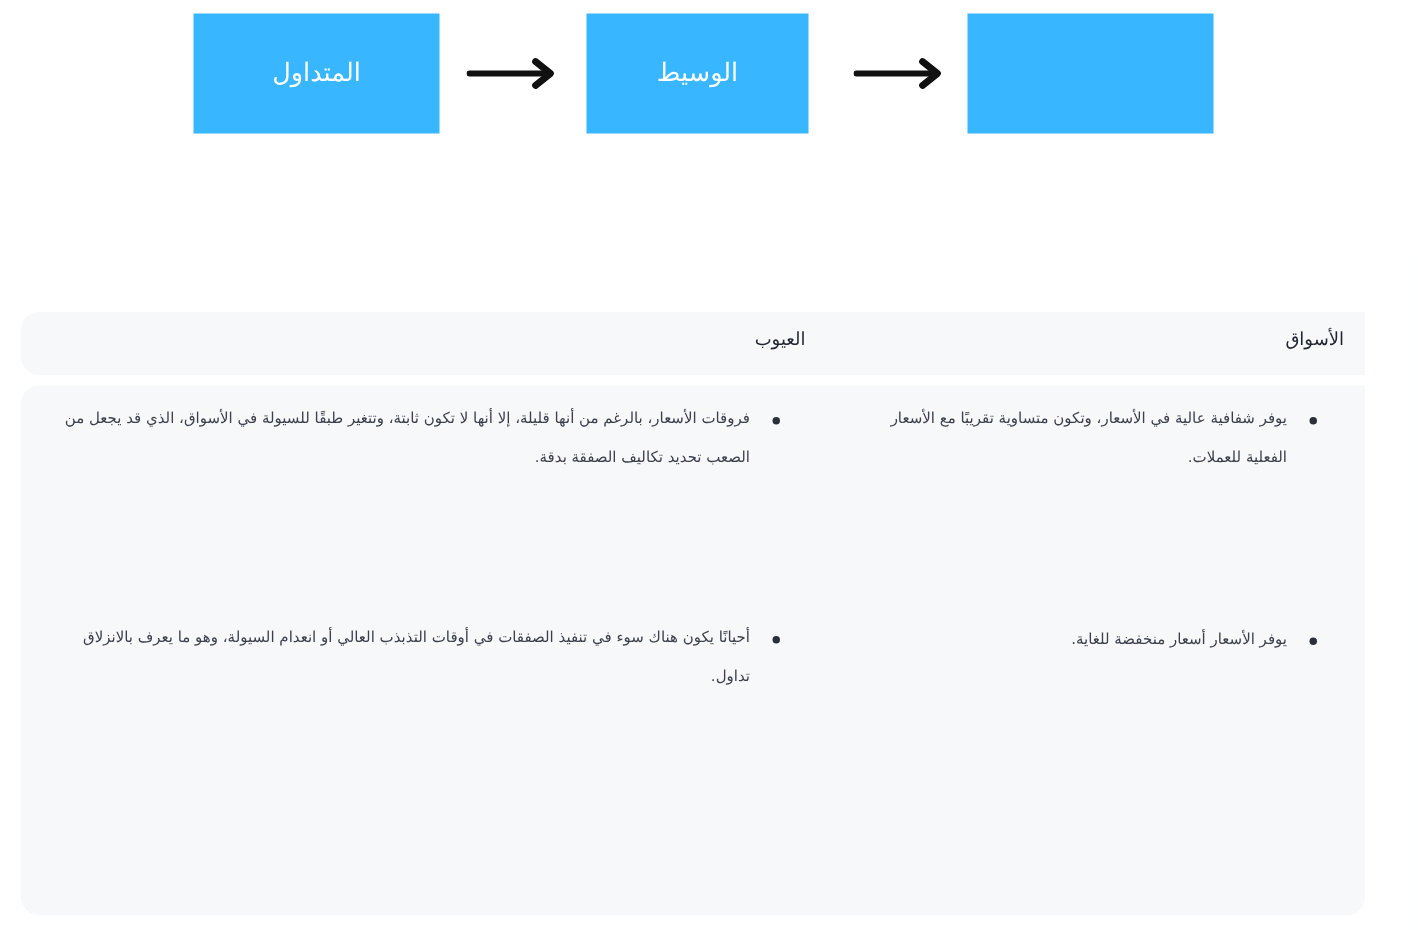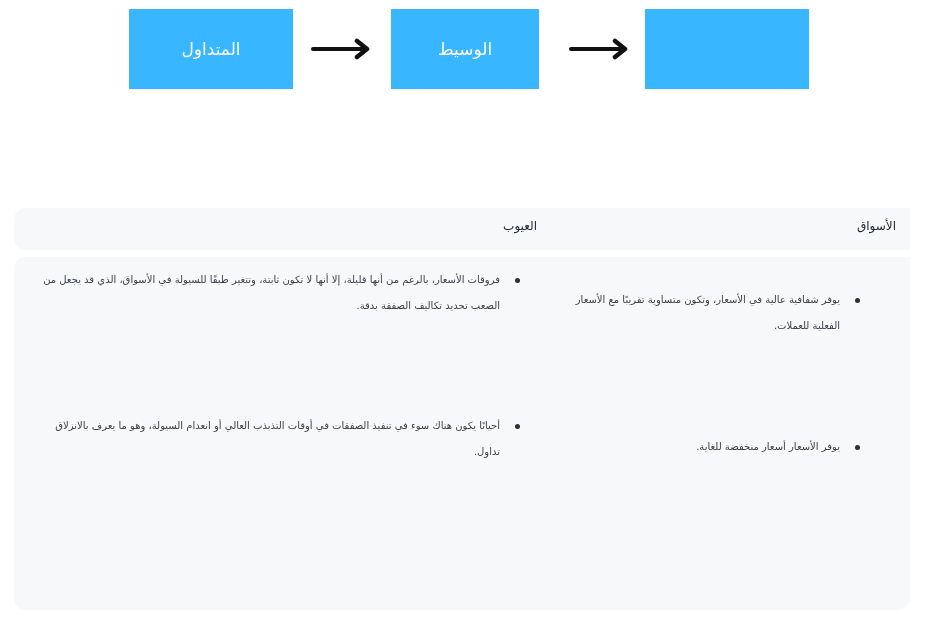--- a/index.html
+++ b/index.html
@@ -66,21 +66,21 @@
     position: absolute;
     font-size: 10px; line-height: 26px;
     color: #3a3f4a;
   }
   .cell ul { margin: 0; padding: 0; list-style: none; }
   .cell li { position: relative; padding-right: 24px; }
   .cell li::before {
     content: ""; position: absolute; right: 4px; top: 11px;
     width: 5px; height: 5px; border-radius: 50%; background: #2a2f38;
   }
-  .pros-cell { right: 46px; width: 300px; margin-top: 20px; }
+  .pros-cell { right: 28px; width: 300px; }
   .cons-cell { right: 386px; width: 490px; }
 
   .r1 { top: 10px; }
   .r2 { top: 156px; }
   .r2.pros-cell { top: 157px; }
   .r3p { top: 253px; }
   .r3c { top: 279px; }
 </style>
 </head>
 <body>

